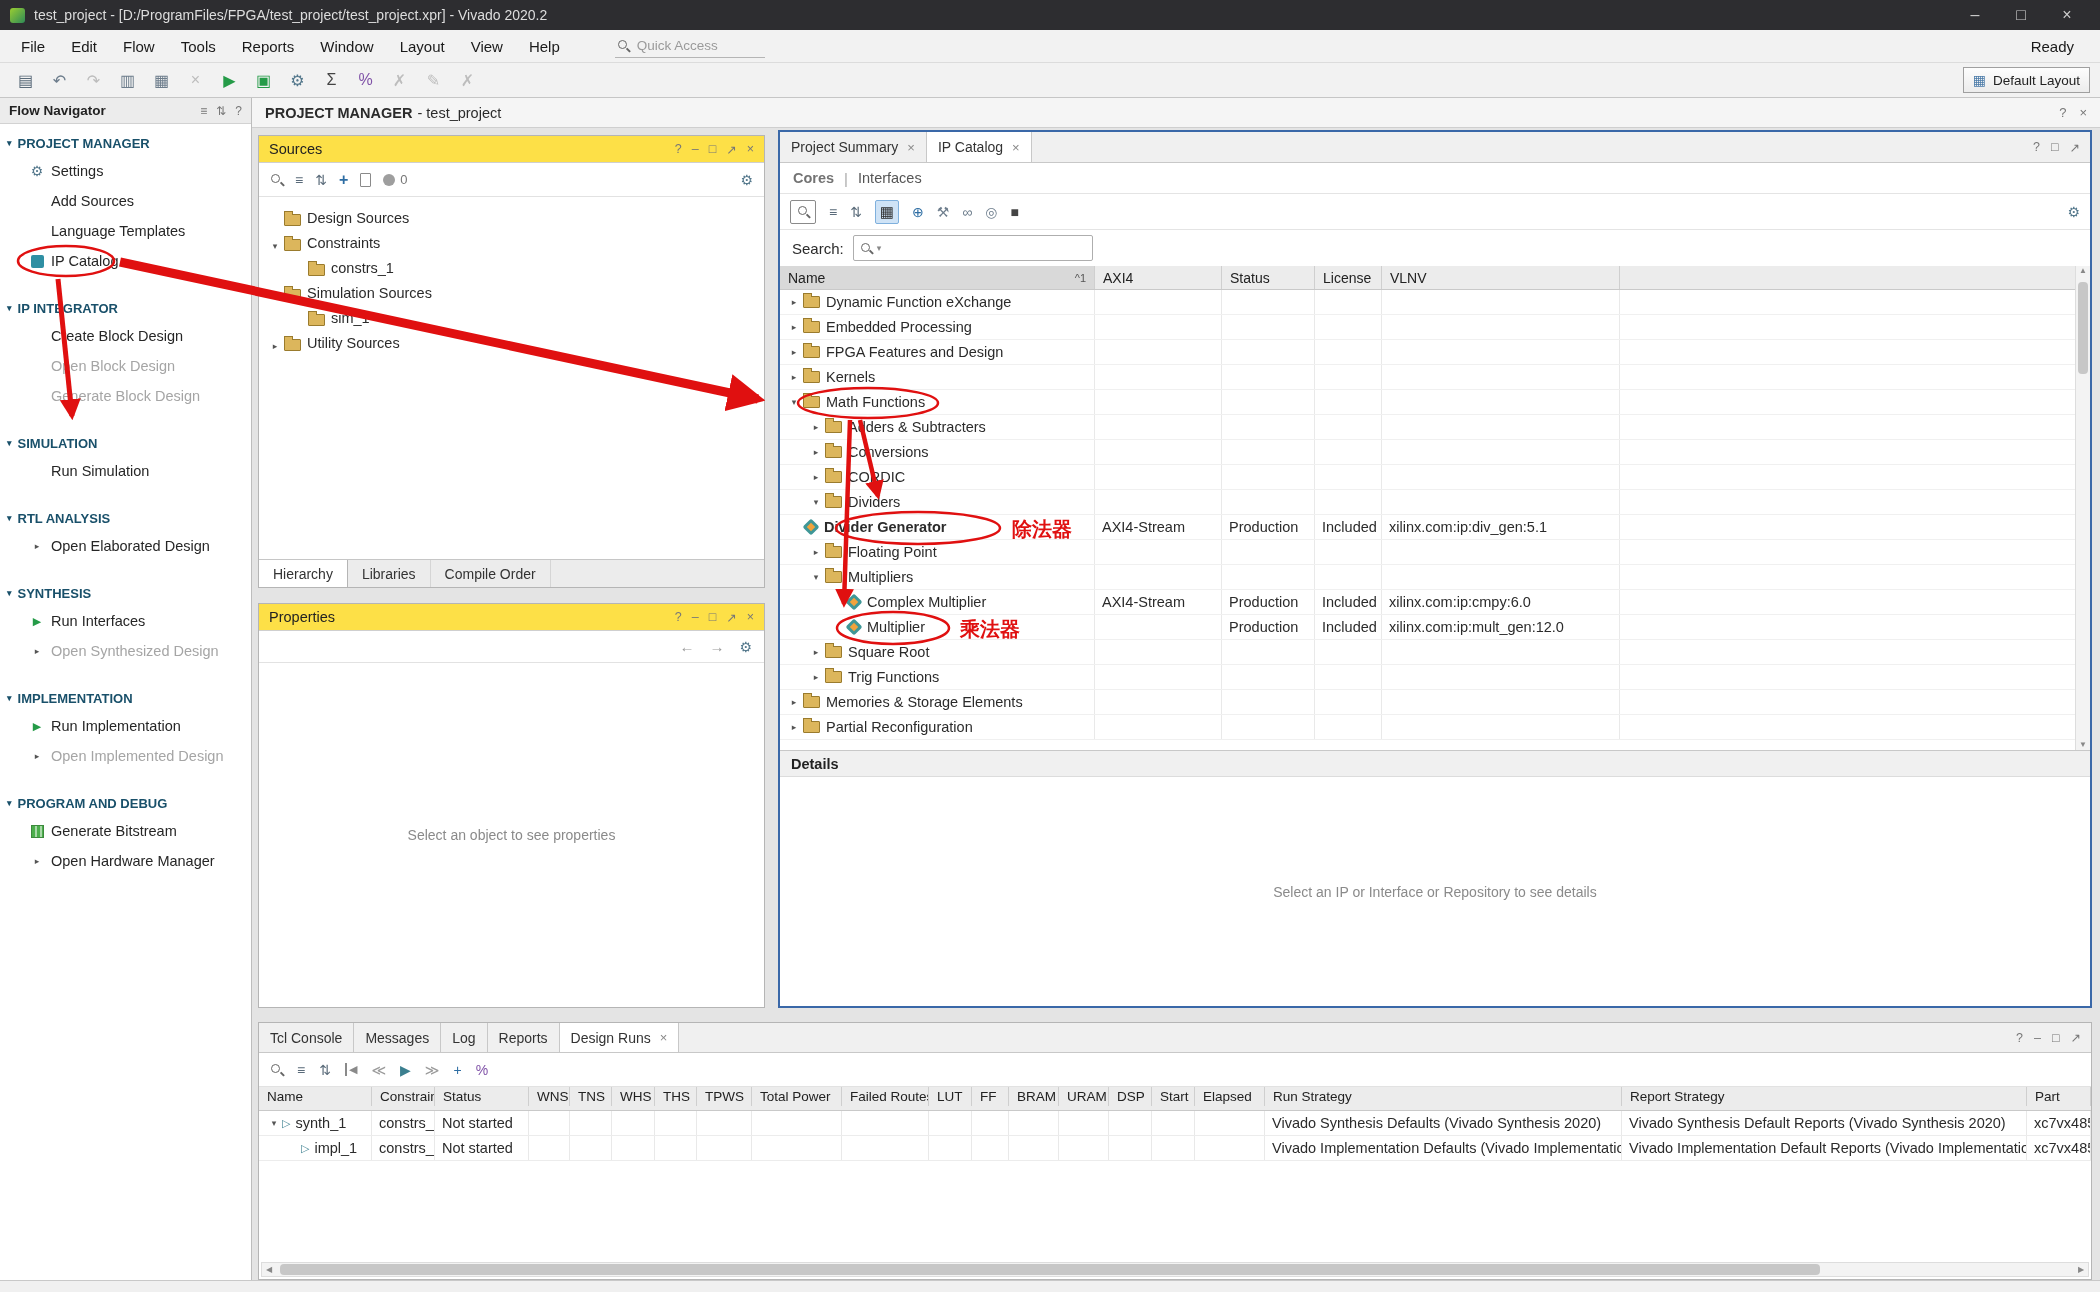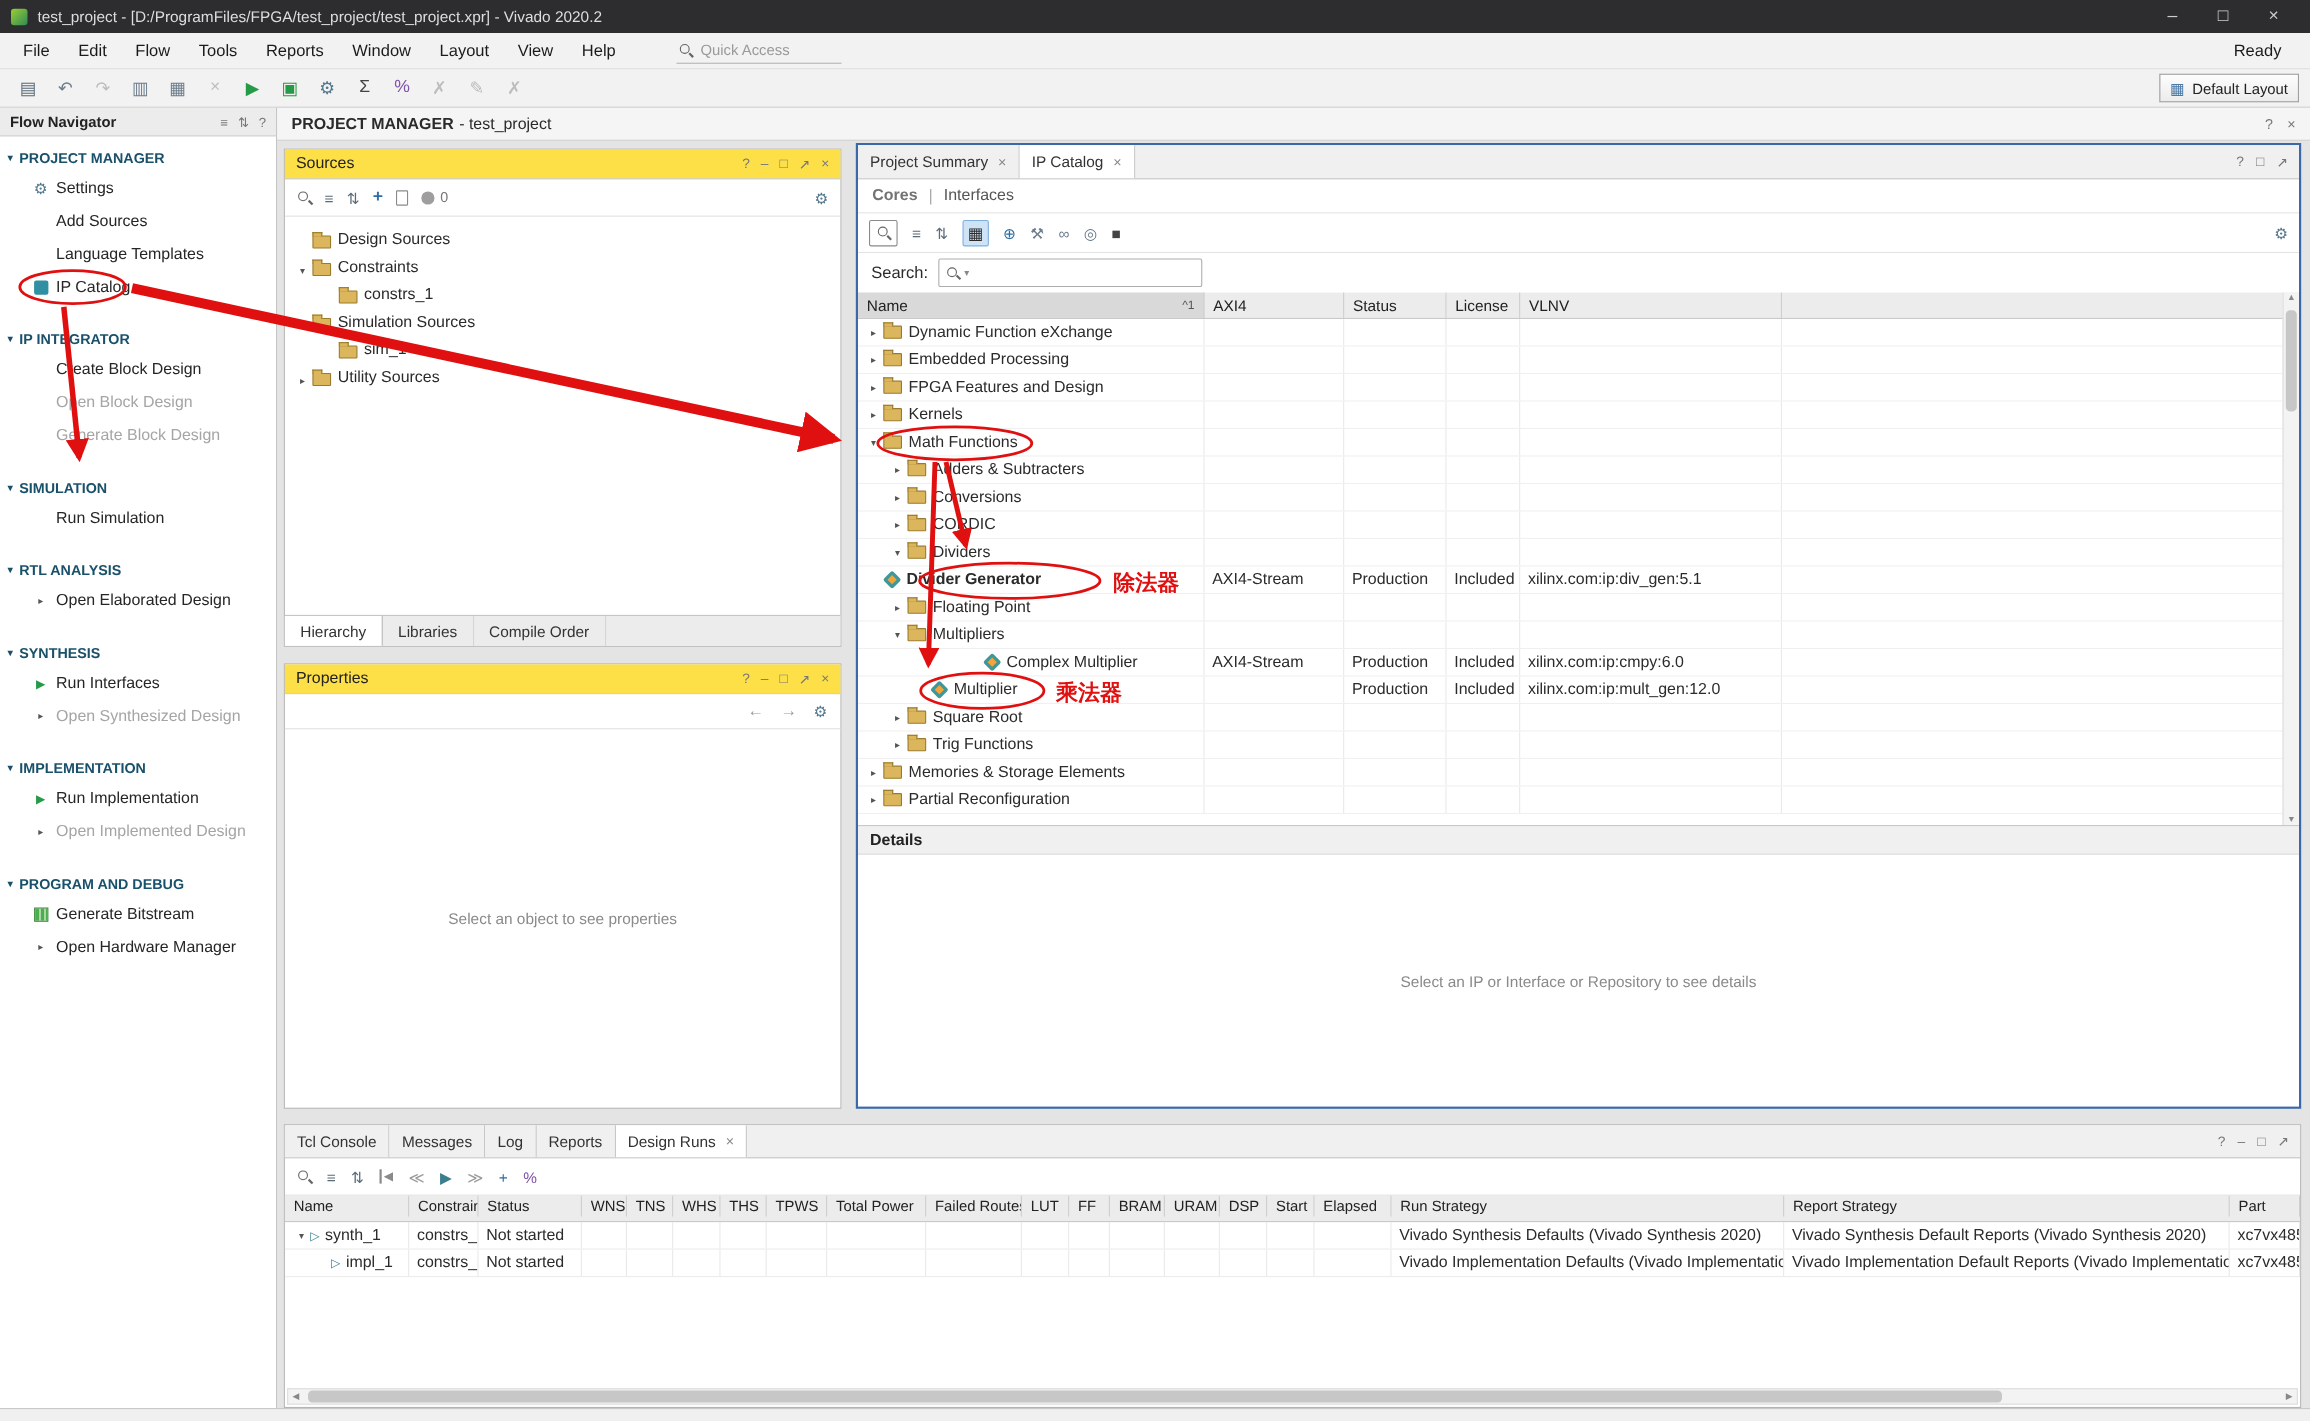--- a/index.html
+++ b/index.html
@@ -616,21 +616,21 @@
             <span class="folder"></span>
             <span class="tlabel">Multipliers</span>
           </div>
           <div class="cell"></div>
           <div class="cell"></div>
           <div class="cell"></div>
           <div class="cell"></div>
           <div class="cell filler"></div>
         </div>
         <div class="iprow">
-          <div class="cell" style="padding-left: 50px; margin-left: 48px;">
+          <div class="cell" style="padding-left: 50px;">
             <span class="chev sp">·</span>
             <span class="ipicon"></span>
             <span class="tlabel">Complex Multiplier</span>
           </div>
           <div class="cell">AXI4-Stream</div>
           <div class="cell">Production</div>
           <div class="cell">Included</div>
           <div class="cell">xilinx.com:ip:cmpy:6.0</div>
           <div class="cell filler"></div>
         </div>

